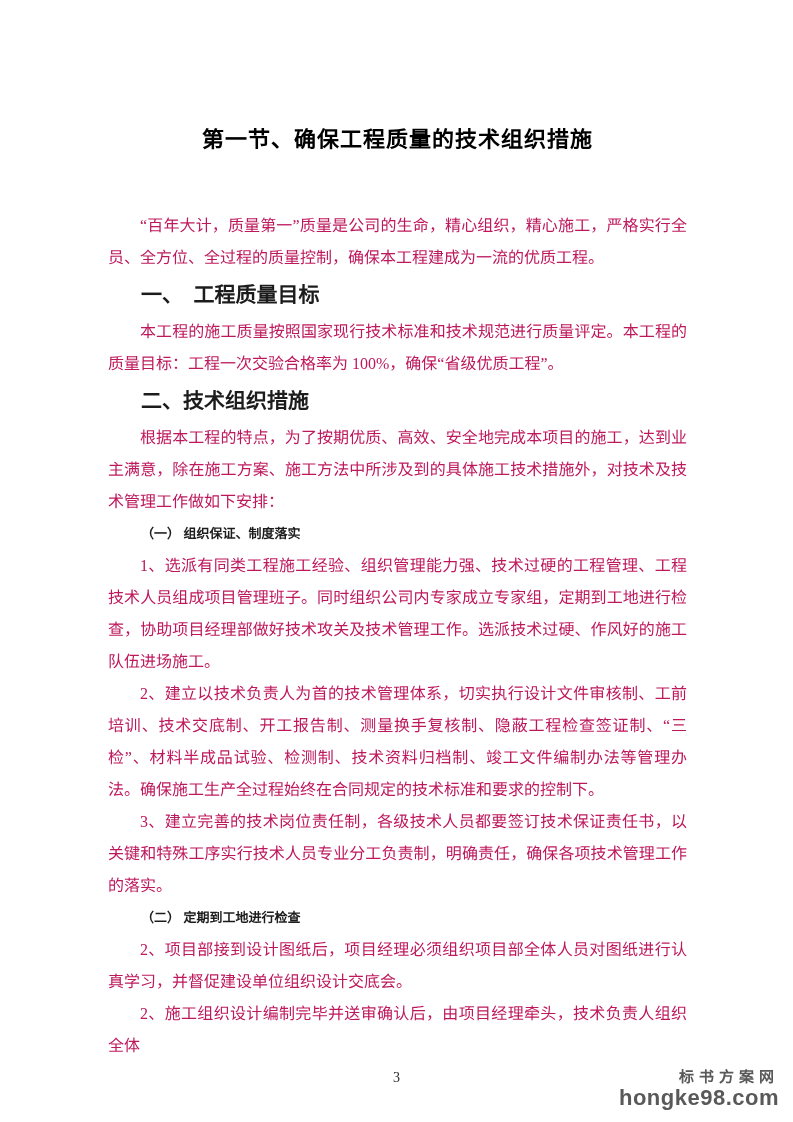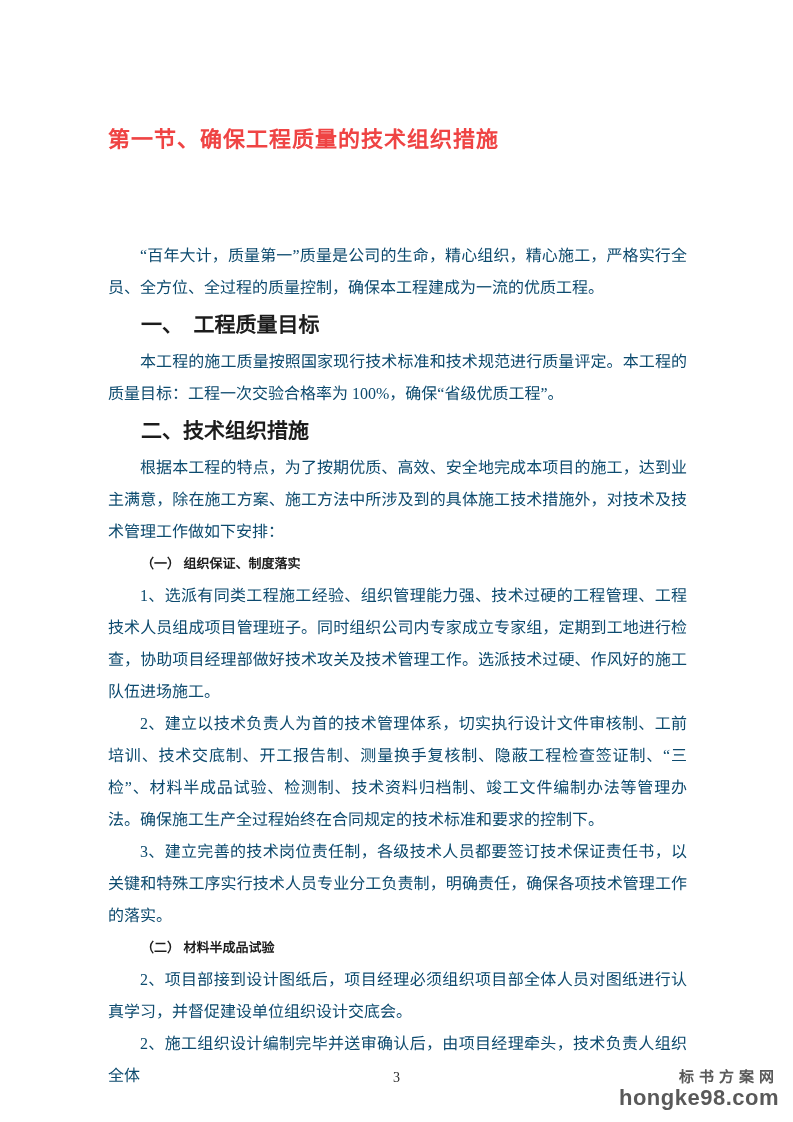--- a/index.html
+++ b/index.html
@@ -10,35 +10,36 @@
     margin: 0 auto;
     background: #ffffff;
     overflow: hidden;
     color: #262626;
     font-family: "Liberation Serif", "DejaVu Serif", serif;
   }
   .content {
     padding: 122px 106px 0 108px;
   }
   .doc-title {
-    margin: 0 0 82px 0;
+    margin: 0 0 52px 0;
     font-family: "Liberation Sans", "DejaVu Sans", sans-serif;
     font-weight: bold;
     font-size: 22px;
     line-height: 36px;
-    color: #ef4444;
+    text-align: center;
+    color: #000000;
     letter-spacing: 1px;
   }
   .para {
     margin: 0;
     font-size: 16px;
     line-height: 32px;
     text-indent: 32px;
     text-align: justify;
-    color: #0c4a6e;
+    color: #be185d;
   }
   .h-major {
     margin: 6px 0 6px 33px;
     font-family: Liberation Serif, serif;
     font-weight: bold;
     font-size: 21px;
     line-height: 30px;
     color: #1c1c1c;
   }
   .h-minor {
@@ -97,21 +98,21 @@
     <p class="para">根据本工程的特点，为了按期优质、高效、安全地完成本项目的施工，达到业主满意，除在施工方案、施工方法中所涉及到的具体施工技术措施外，对技术及技术管理工作做如下安排：</p>
 
     <h3 class="h-minor">（一） 组织保证、制度落实</h3>
 
     <p class="para">1、选派有同类工程施工经验、组织管理能力强、技术过硬的工程管理、工程技术人员组成项目管理班子。同时组织公司内专家成立专家组，定期到工地进行检查，协助项目经理部做好技术攻关及技术管理工作。选派技术过硬、作风好的施工队伍进场施工。</p>
 
     <p class="para">2、建立以技术负责人为首的技术管理体系，切实执行设计文件审核制、工前培训、技术交底制、开工报告制、测量换手复核制、隐蔽工程检查签证制、“三检”、材料半成品试验、检测制、技术资料归档制、竣工文件编制办法等管理办法。确保施工生产全过程始终在合同规定的技术标准和要求的控制下。</p>
 
     <p class="para">3、建立完善的技术岗位责任制，各级技术人员都要签订技术保证责任书，以关键和特殊工序实行技术人员专业分工负责制，明确责任，确保各项技术管理工作的落实。</p>
 
-    <h3 class="h-minor">（二） 材料半成品试验</h3>
+    <h3 class="h-minor">（二） 定期到工地进行检查</h3>
 
 
     <p class="para">2、项目部接到设计图纸后，项目经理必须组织项目部全体人员对图纸进行认真学习，并督促建设单位组织设计交底会。</p>
 
     <p class="para">2、施工组织设计编制完毕并送审确认后，由项目经理牵头，技术负责人组织全体</p>
 
   </div>
 
   <div class="page-number">3</div>
 

